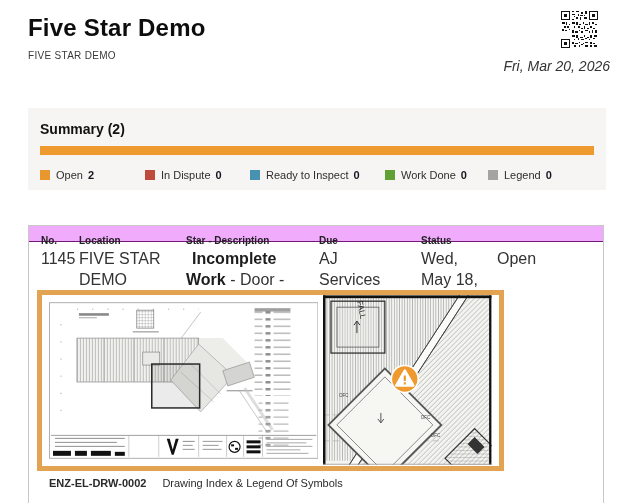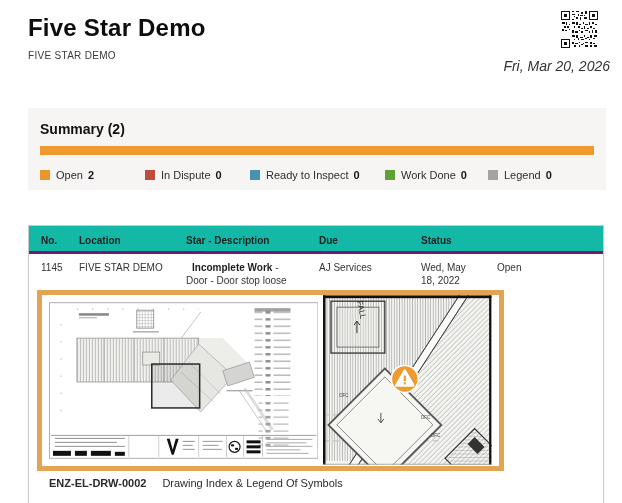--- a/index.html
+++ b/index.html
@@ -18,23 +18,23 @@
   .summary-title { position:absolute; left:12px; top:13px; font-size:14px; font-weight:bold; color:#111; }
   .accent-bar { position:absolute; left:12px; top:38px; width:554px; height:9px; }
   .legend { position:absolute; left:0; top:61px; width:100%; height:14px; }
   .legend-item { position:absolute; top:0; display:flex; align-items:center; font-size:11px; color:#2e2e2e; white-space:nowrap; }
   .legend-item .sq { width:10px; height:10px; margin-right:6px; display:inline-block; }
   .legend-item .cnt { font-weight:bold; margin-left:5px; color:#14141f; }
   .li-0{left:12px}.li-1{left:117px}.li-2{left:222px}.li-3{left:357px}.li-4{left:460px}
   
   .issues-table { position:absolute; left:28px; top:225px; width:576px; height:279px; border:1px solid #c9c9c9; background:#fff; }
   .t-row { display:grid; grid-template-columns:38px 107px 133px 102px 76px 1fr; }
-  .t-head { background:#14b8a6; border-bottom:3px solid #701a75; height:28px; }
+  .t-head { background:#f0abfc; border-bottom:1px solid #701a75; height:16px; }
   .t-head > div { padding:9px 6px 0 12px; font-size:10px; font-weight:bold; color:#222; }
-  .t-body > div { padding:7px 6px 0 12px; font-size:10px; color:#333; line-height:1.3; }
+  .t-body > div { padding:7px 6px 0 12px; font-size:16px; color:#333; line-height:1.3; }
   .t-body { min-height:31px; }
   .cell-type b { color:#1c1c1c;margin-left:6px; }
   
   .attachment { position:absolute; left:8px; top:64px; width:467px; height:181px; background:#fff;
     border:5px solid #e2a452; padding:0 7px; display:flex; align-items:flex-start; gap:5px; cursor:pointer; }
   .sheet-left { margin-top:7px; }
   .sheet-right { margin-top:0; }
   .attachment-caption { position:absolute; left:20px; top:251px; font-size:11px; color:#2b2b2b; }
   .attachment-caption .code { font-weight:bold; margin-right:16px; }
 </style>

